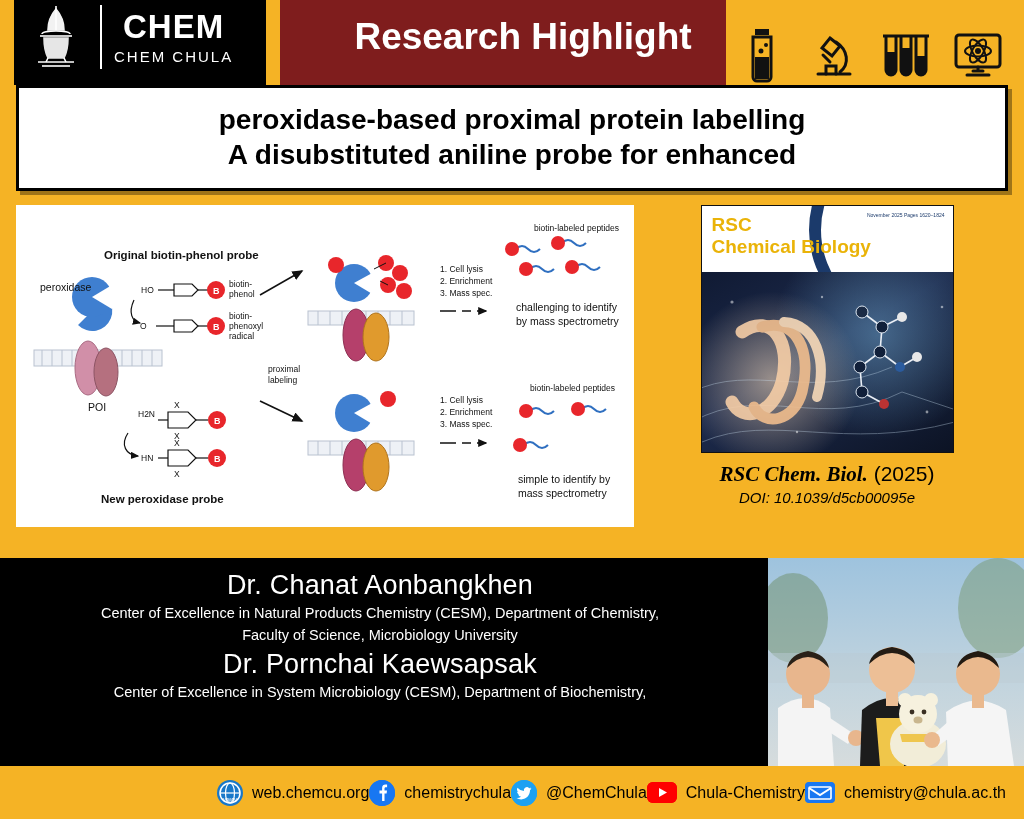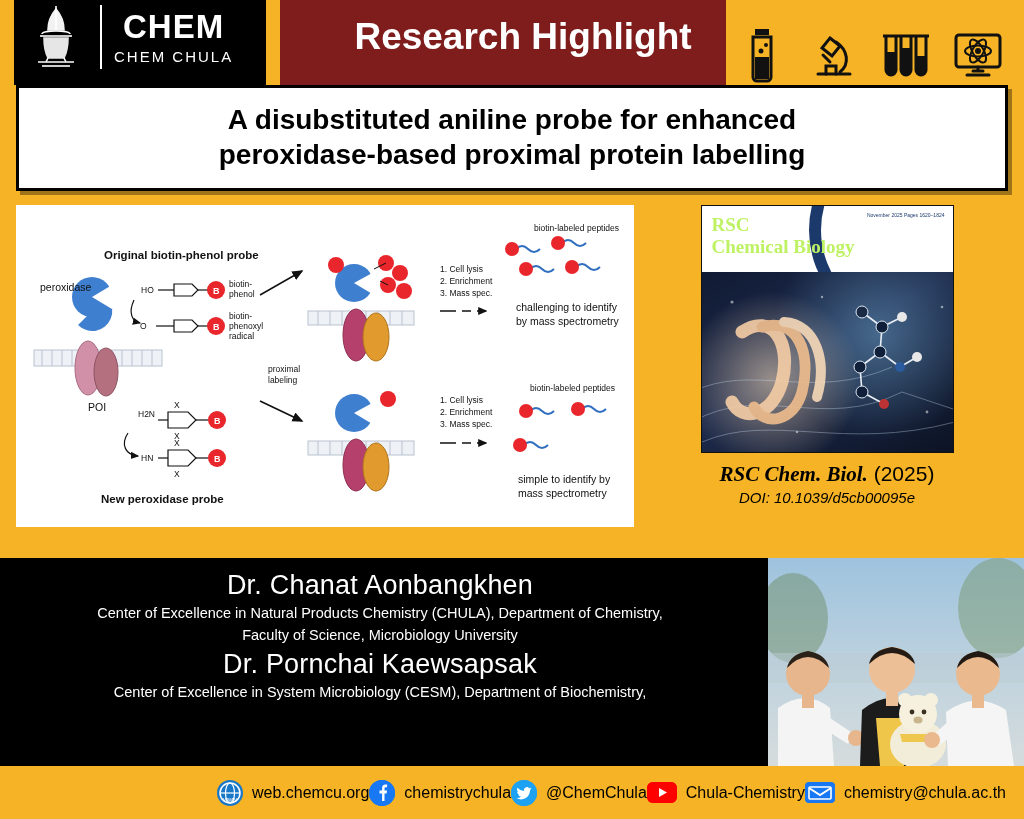--- a/index.html
+++ b/index.html
@@ -146,25 +146,25 @@
   .cover-band {
     position: absolute;
     top: 0; left: 0; right: 0;
     height: 66px;
     background: #fff;
   }
   .cover-journal {
     position: absolute;
     top: 8px;
     left: 10px;
-    color: #bef264;
+    color: #eab308;
     font-size: 19px;
     font-weight: bold;
     line-height: 1.15;
-    font-family: Liberation Serif, serif;
+    font-family: Liberation Sans, sans-serif;
   }
   .cover-issue {
     position: absolute;
     top: 6px;
     right: 8px;
     font-size: 5px;
     color: #1b3a6b;
     text-align: right;
     line-height: 1.5;
   }
@@ -346,22 +346,22 @@
           <ellipse cx="25" cy="20" rx="13" ry="5.5" transform="rotate(60 25 20)"></ellipse>
           <ellipse cx="25" cy="20" rx="13" ry="5.5" transform="rotate(-60 25 20)"></ellipse>
         </g>
         <circle cx="25" cy="20" r="3" fill="#111"></circle>
       </svg>
     </div>
   </div>
 </div>
 
 <div class="paper-title-wrap">
+  <div class="paper-title">peroxidase-based proximal protein labelling</div>
   <div class="paper-title">A disubstituted aniline probe for enhanced</div>
-  <div class="paper-title">peroxidase-based proximal protein labelling</div>
 </div>
 
 <div class="middle">
 
   <div class="figure-box">
     <svg width="618" height="322" viewBox="0 0 618 322" style="display:block">
       <rect x="0" y="0" width="618" height="322" fill="#ffffff"></rect>
 
       <g>
         <rect x="18" y="145" width="128" height="16" fill="#eef1f6" stroke="#b9c2d0" stroke-width="1"></rect>
@@ -599,21 +599,21 @@
         <span class="cite-year">(2025)</span>
       </div>
       <div class="cite-doi">DOI: 10.1039/d5cb00095e</div>
     </div>
   </div>
 </div>
 
 <div class="authors-band">
   <div class="authors-text">
     <div class="author-name">Dr. Chanat Aonbangkhen</div>
-    <div class="author-aff">Center of Excellence in Natural Products Chemistry (CHULA), Department of Chemistry,</div>
+    <div class="author-aff">Center of Excellence in Natural Products Chemistry (CESM), Department of Chemistry,</div>
     <div class="author-aff">Faculty of Science, Microbiology University</div>
     <div class="author-name">Dr. Pornchai Kaewsapsak</div>
     <div class="author-aff">Center of Excellence in System Microbiology (CESM), Department of Biochemistry,</div>
   </div>
 
   <div class="authors-photo">
     <svg width="256" height="208" viewBox="0 0 256 208" style="display:block">
       <defs>
         <linearGradient id="sky" x1="0" y1="0" x2="0" y2="1">
           <stop offset="0%" stop-color="#9ec3de"></stop>

